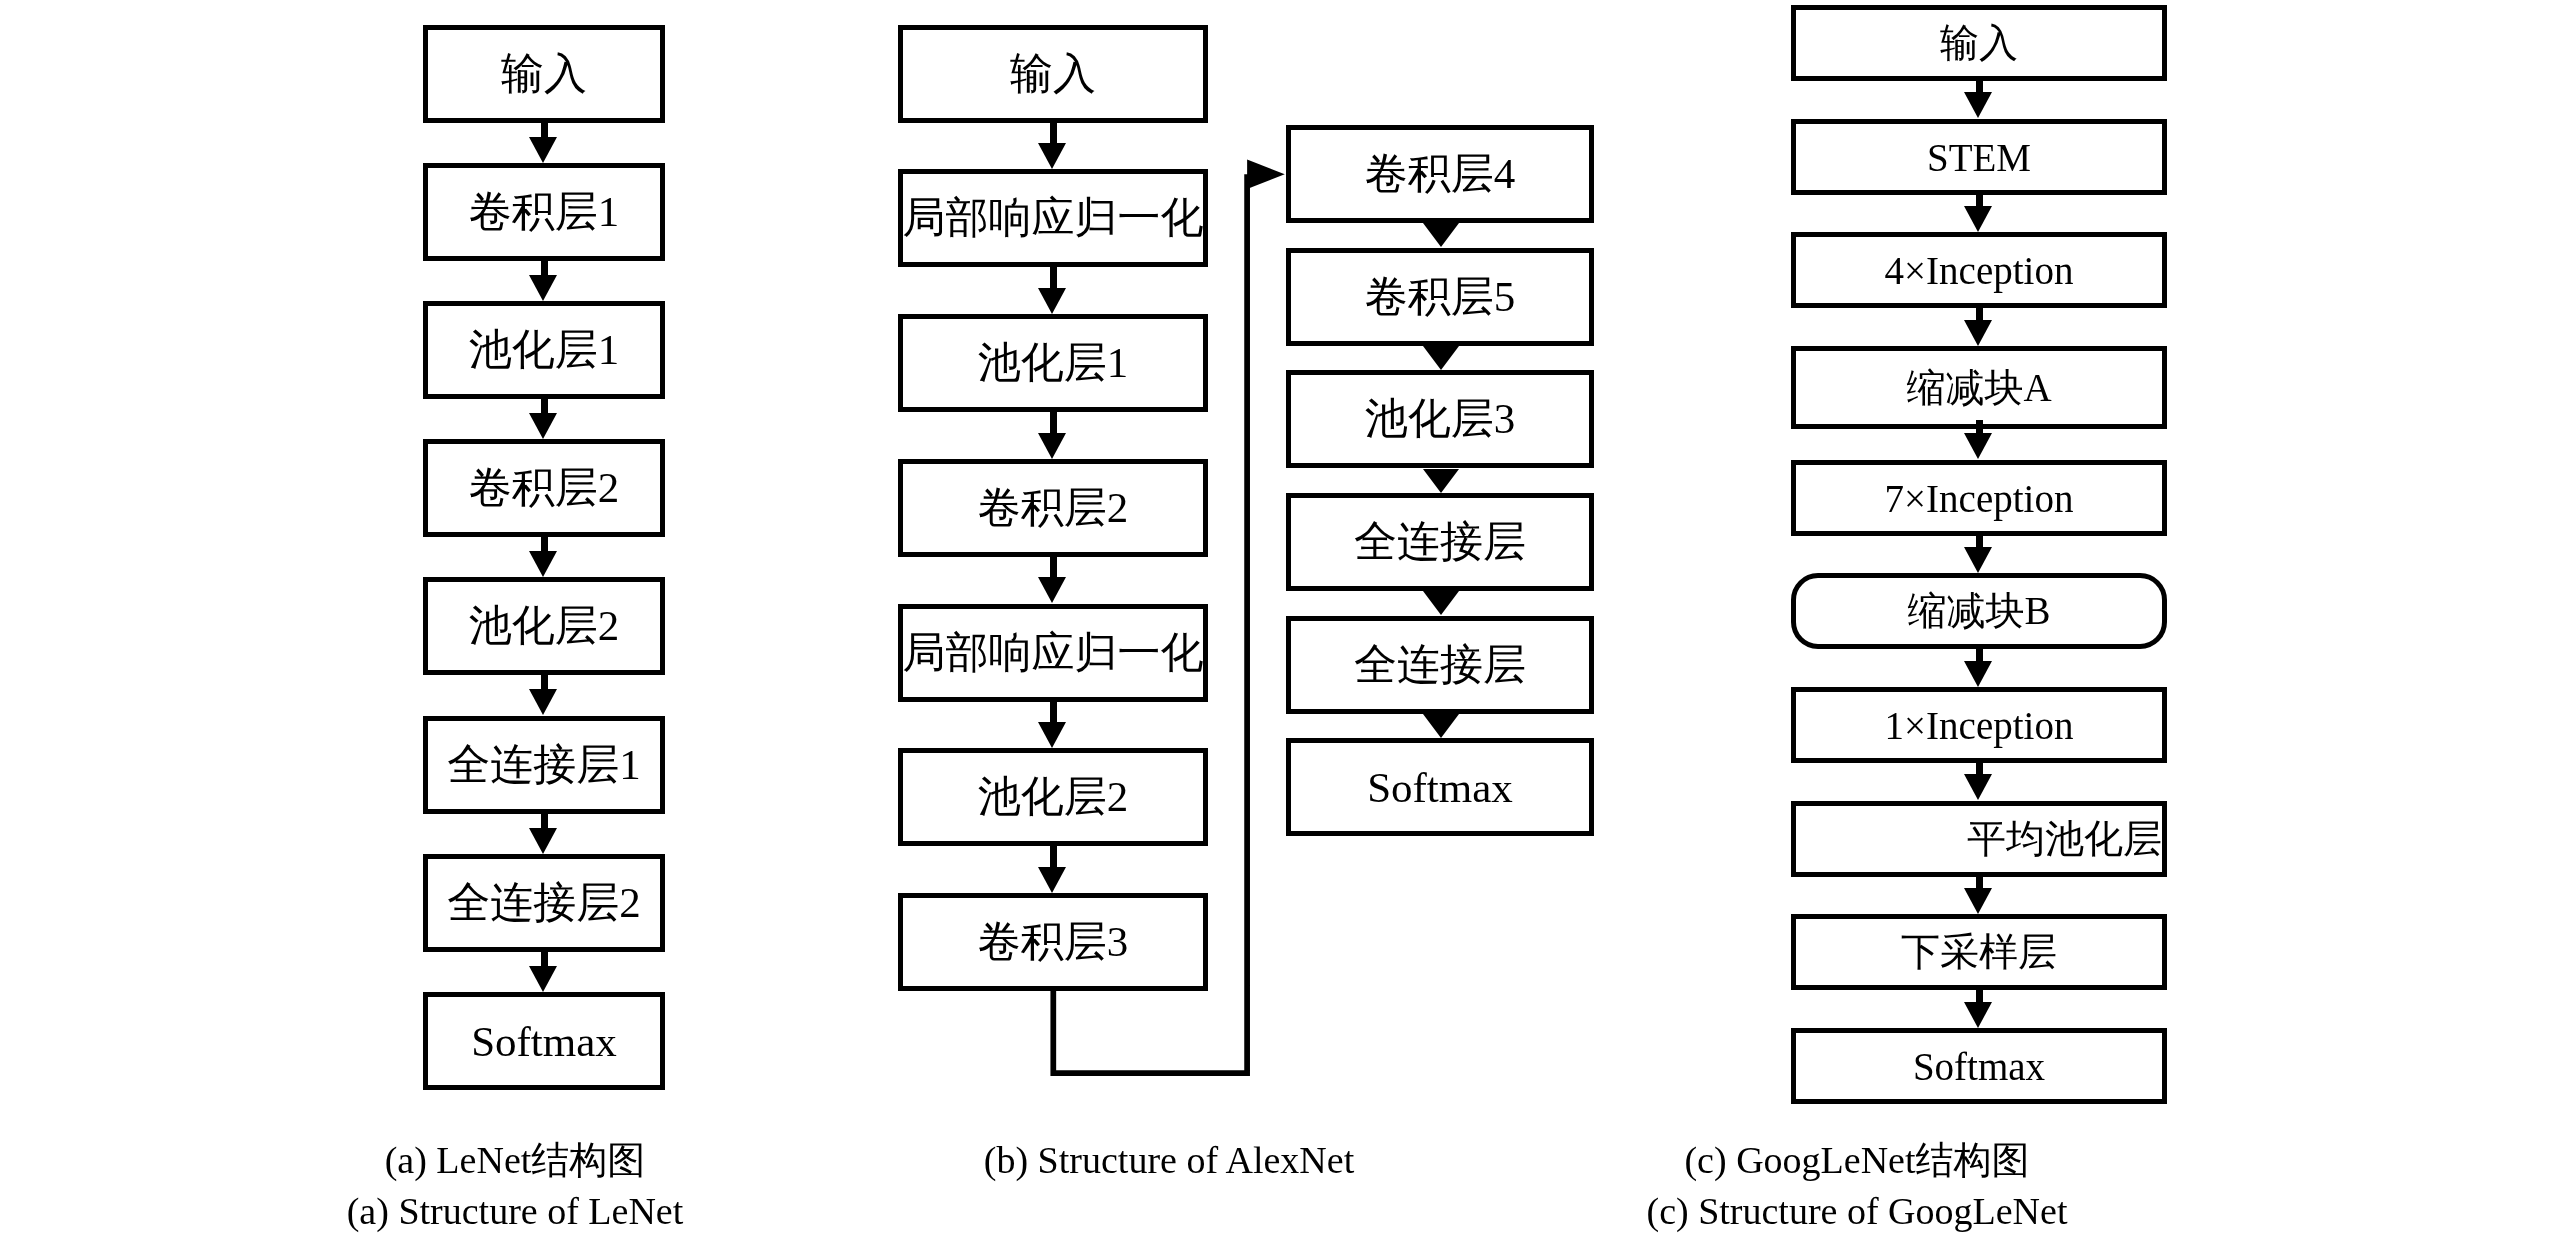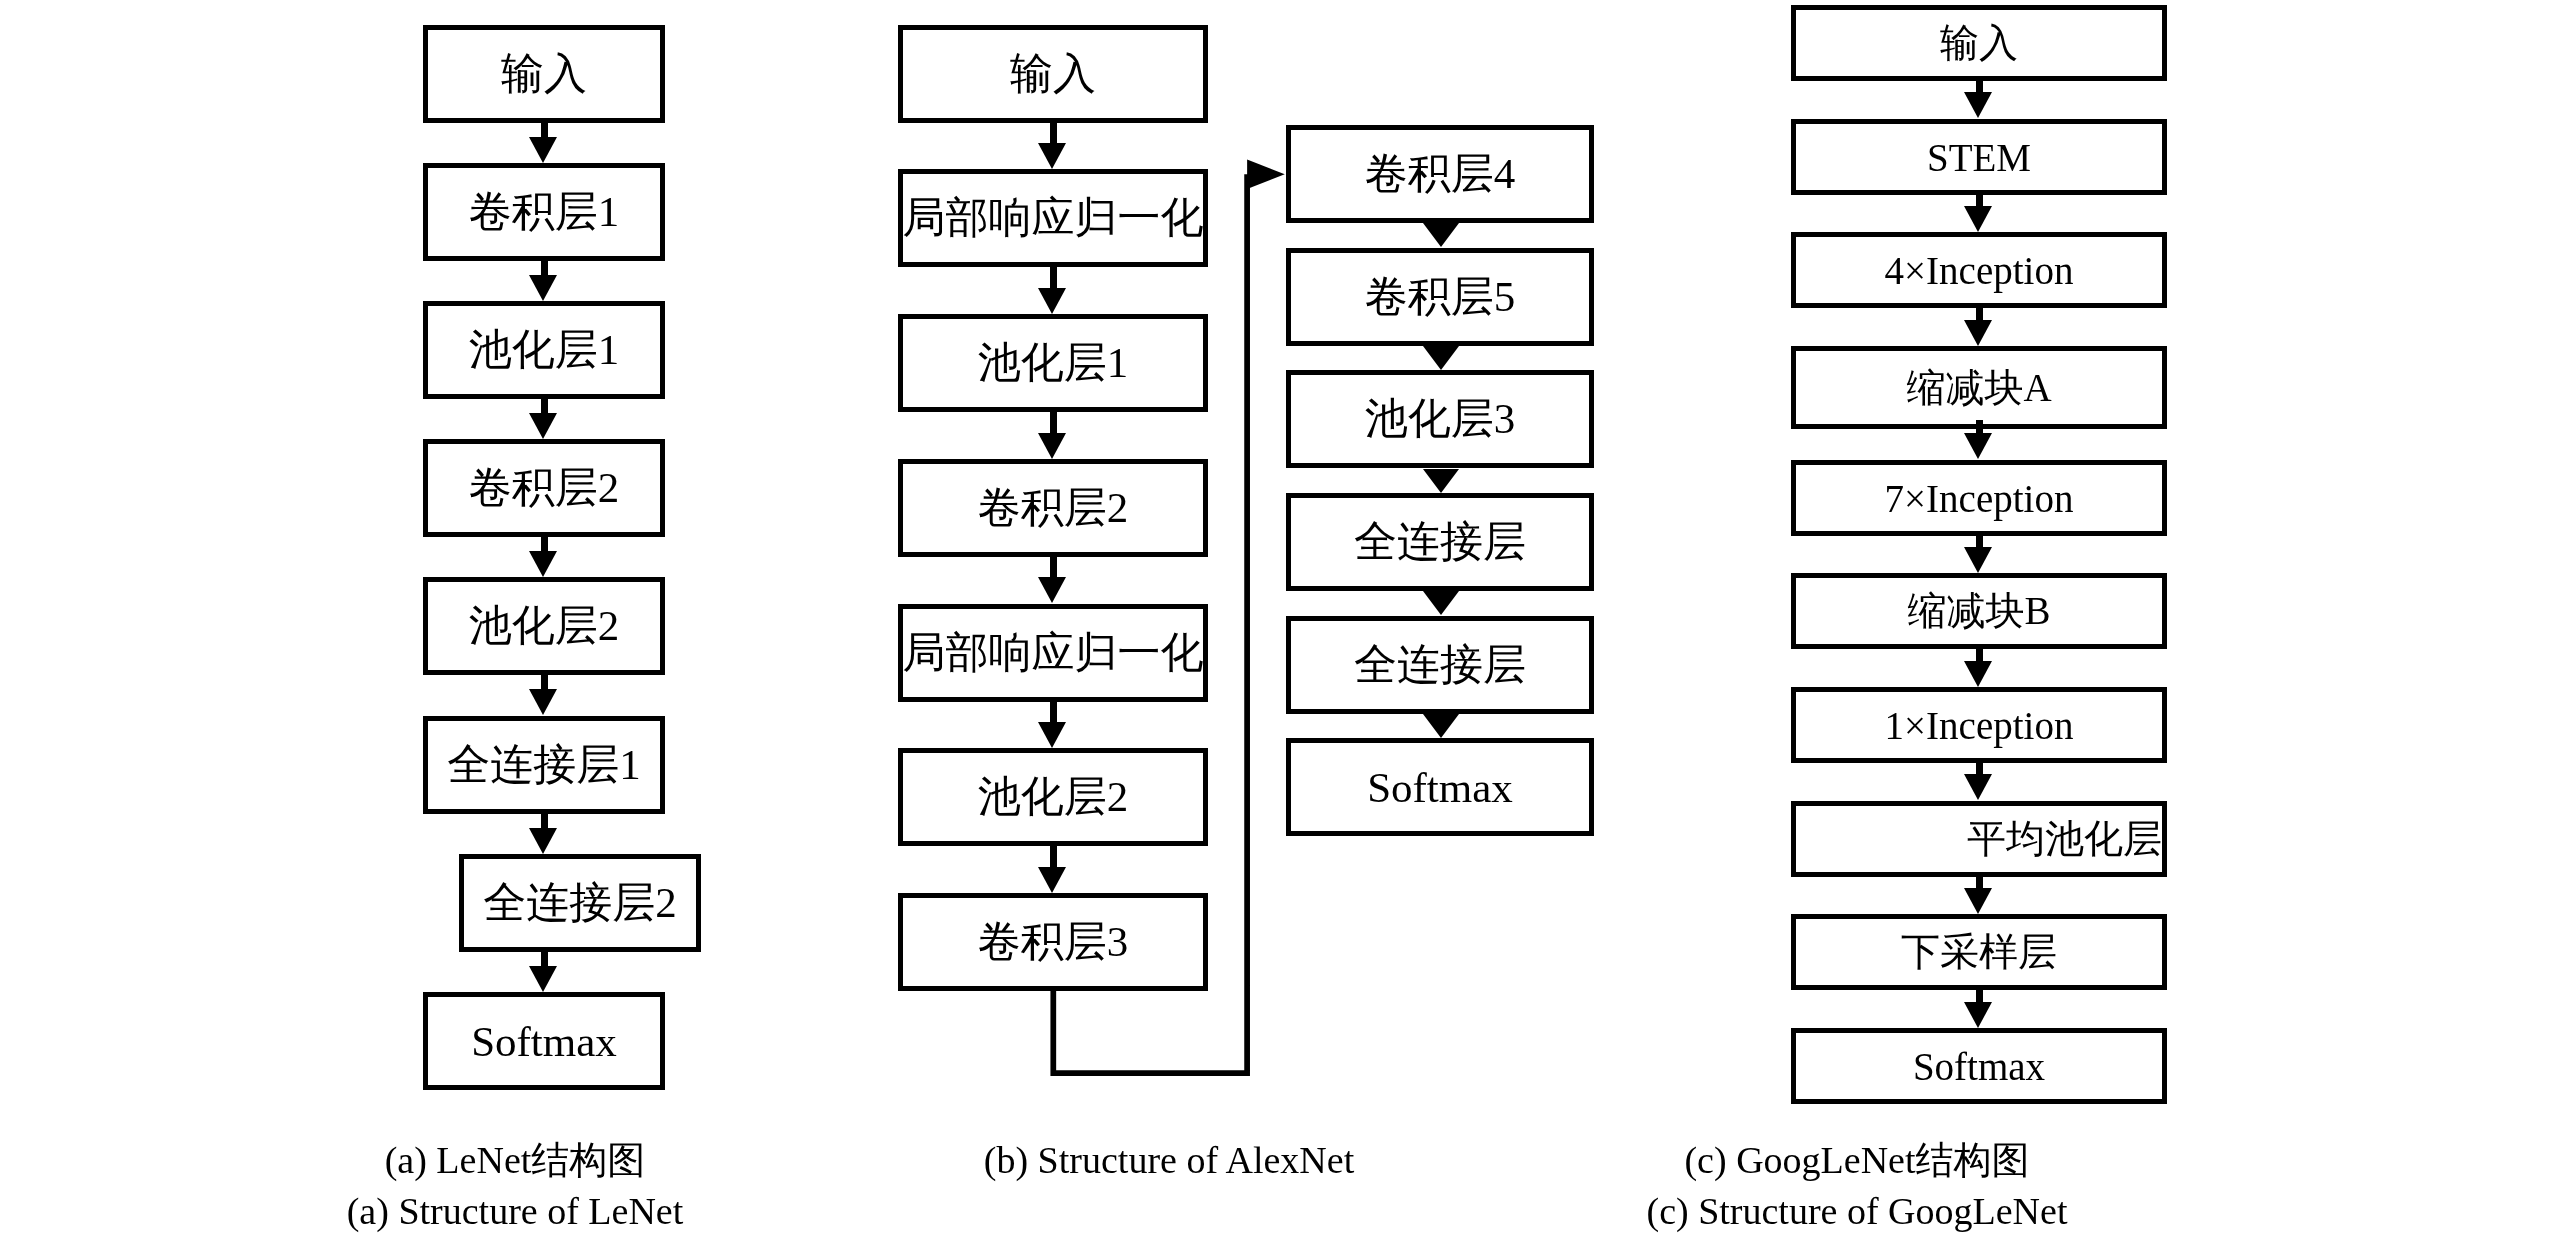--- a/index.html
+++ b/index.html
@@ -87,21 +87,21 @@
       <div class="flow-box" style="left: 423px; top: 577px; width: 242px; height: 98px; font-size: 43px;">
         <span>池化层2</span>
       </div>
       <div class="arrow-stem" style="left: 541px; top: 674px; width: 6.5px; height: 15.5px;"></div>
       <div class="arrow-head-down" style="left: 529px; top: 689px; border-left-width: 14.7px; border-right-width: 14.7px; border-top-width: 26px;"></div>
       <div class="flow-box" style="left: 423px; top: 716px; width: 242px; height: 98px; font-size: 43px;">
         <span>全连接层1</span>
       </div>
       <div class="arrow-stem" style="left: 541px; top: 812px; width: 6.5px; height: 15.5px;"></div>
       <div class="arrow-head-down" style="left: 529px; top: 828px; border-left-width: 14.7px; border-right-width: 14.7px; border-top-width: 26px;"></div>
-      <div class="flow-box" style="left: 423px; top: 854px; width: 242px; height: 98px; font-size: 43px; margin-left: 36px;">
+      <div class="flow-box" style="left: 423px; top: 854px; width: 242px; height: 98px; font-size: 43px;">
         <span>全连接层2</span>
       </div>
       <div class="arrow-stem" style="left: 541px; top: 950px; width: 6.5px; height: 15.5px;"></div>
       <div class="arrow-head-down" style="left: 529px; top: 966px; border-left-width: 14.7px; border-right-width: 14.7px; border-top-width: 26px;"></div>
       <div class="flow-box" style="left: 423px; top: 992px; width: 242px; height: 98px; font-size: 43px;">
         <span>Softmax</span>
       </div>
       <div class="flow-box" style="left: 898px; top: 24.5px; width: 310px; height: 98px; font-size: 43px;">
         <span>输入</span>
       </div>
@@ -176,21 +176,21 @@
       <div class="flow-box" style="left: 1791px; top: 346px; width: 376px; height: 83px; font-size: 39px;">
         <span>缩减块A</span>
       </div>
       <div class="arrow-stem" style="left: 1976px; top: 420px; width: 6.5px; height: 13px;"></div>
       <div class="arrow-head-down" style="left: 1964px; top: 433px; border-left-width: 14.7px; border-right-width: 14.7px; border-top-width: 26px;"></div>
       <div class="flow-box" style="left: 1791px; top: 460px; width: 376px; height: 76px; font-size: 39px;">
         <span>7×Inception</span>
       </div>
       <div class="arrow-stem" style="left: 1976px; top: 534px; width: 6.5px; height: 13px;"></div>
       <div class="arrow-head-down" style="left: 1964px; top: 547px; border-left-width: 14.7px; border-right-width: 14.7px; border-top-width: 26px;"></div>
-      <div class="flow-box" style="left: 1791px; top: 573px; width: 376px; height: 76px; font-size: 39px;">
+      <div class="flow-box" style="left: 1791px; top: 573px; width: 376px; height: 76px; font-size: 39px; border-radius: 27px;">
         <span>缩减块B</span>
       </div>
       <div class="arrow-stem" style="left: 1976px; top: 648px; width: 6.5px; height: 13px;"></div>
       <div class="arrow-head-down" style="left: 1964px; top: 661px; border-left-width: 14.7px; border-right-width: 14.7px; border-top-width: 26px;"></div>
       <div class="flow-box" style="left: 1791px; top: 687px; width: 376px; height: 76px; font-size: 39px;">
         <span>1×Inception</span>
       </div>
       <div class="arrow-stem" style="left: 1976px; top: 761px; width: 6.5px; height: 13px;"></div>
       <div class="arrow-head-down" style="left: 1964px; top: 774px; border-left-width: 14.7px; border-right-width: 14.7px; border-top-width: 26px;"></div>
       <div class="flow-box" style="left: 1791px; top: 801px; width: 376px; height: 76px; font-size: 39px; justify-content: flex-end;">

